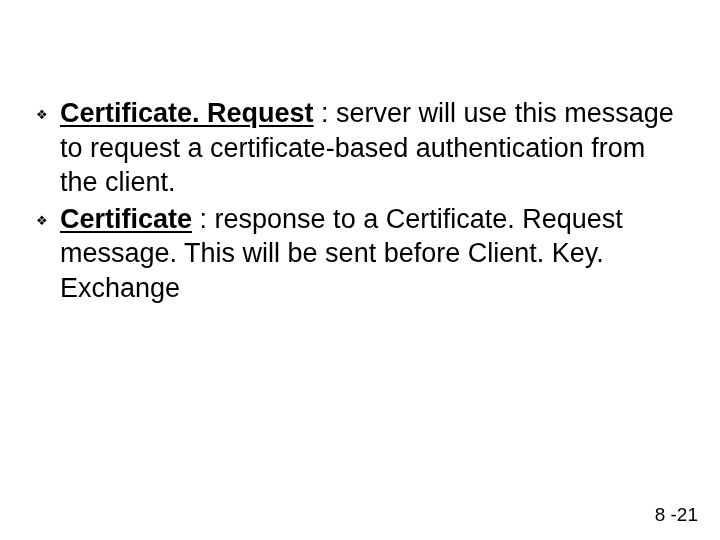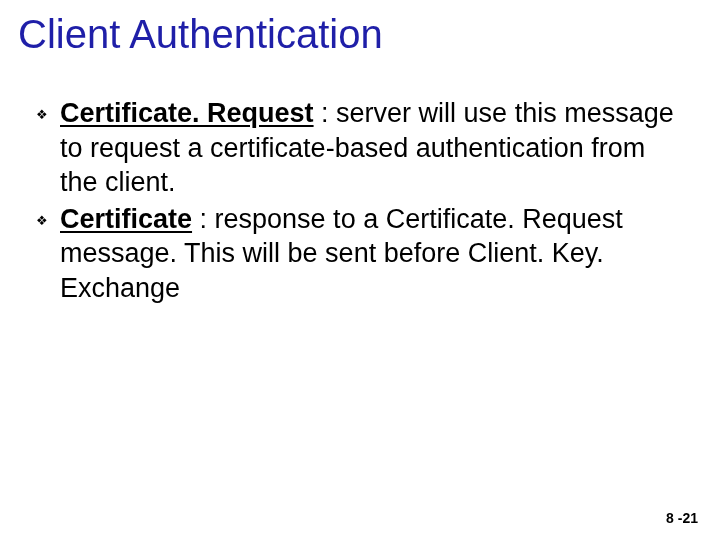--- a/index.html
+++ b/index.html
@@ -52,31 +52,29 @@
   }
   .term {
     text-decoration: underline;
     text-underline-offset: 3px;
     font-weight: bold;
   }
   .footer {
     position: absolute;
     bottom: 14px;
     right: 22px;
-    font-size: 14px;
+    font-size: 19px;
     color: #000000;
-    font-weight: bold;
   }
 </style>
 </head>
 <body>
 
 <div class="slide">
 
-  <div class="title">Client Authentication</div>
 
   <div class="body">
 
     <div class="bullet">
       <span class="diamond">❖</span>
       <span class="term">Certificate. Request</span><span> : server will use this message to request a certificate-based authentication from the client.</span>
     </div>
 
     <div class="bullet">
       <span class="diamond">❖</span>

